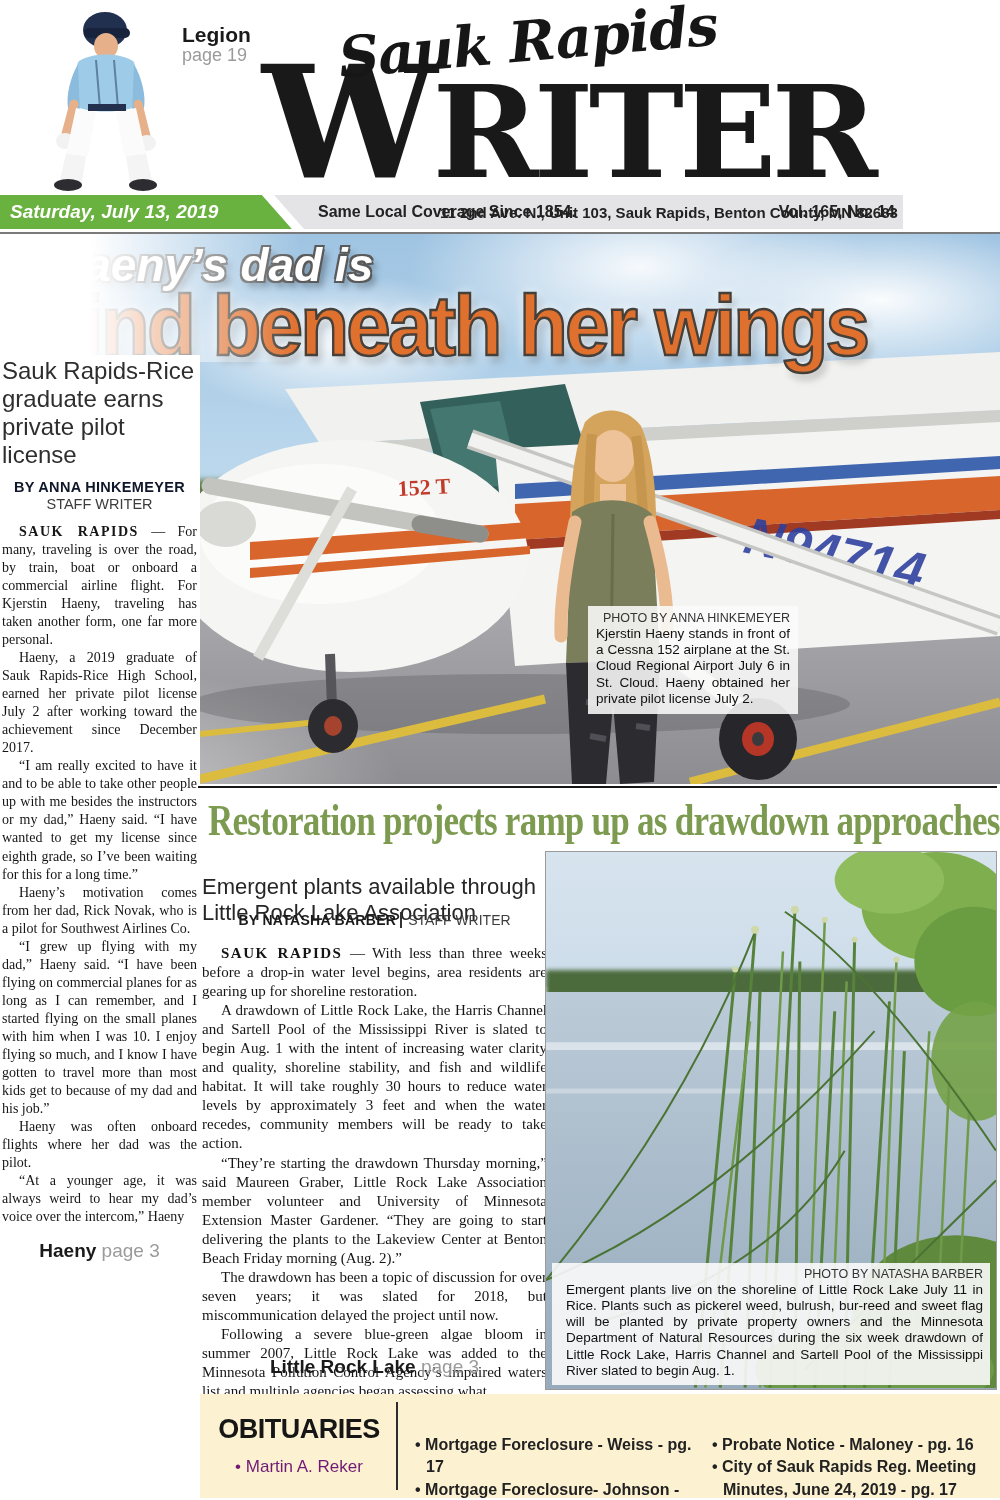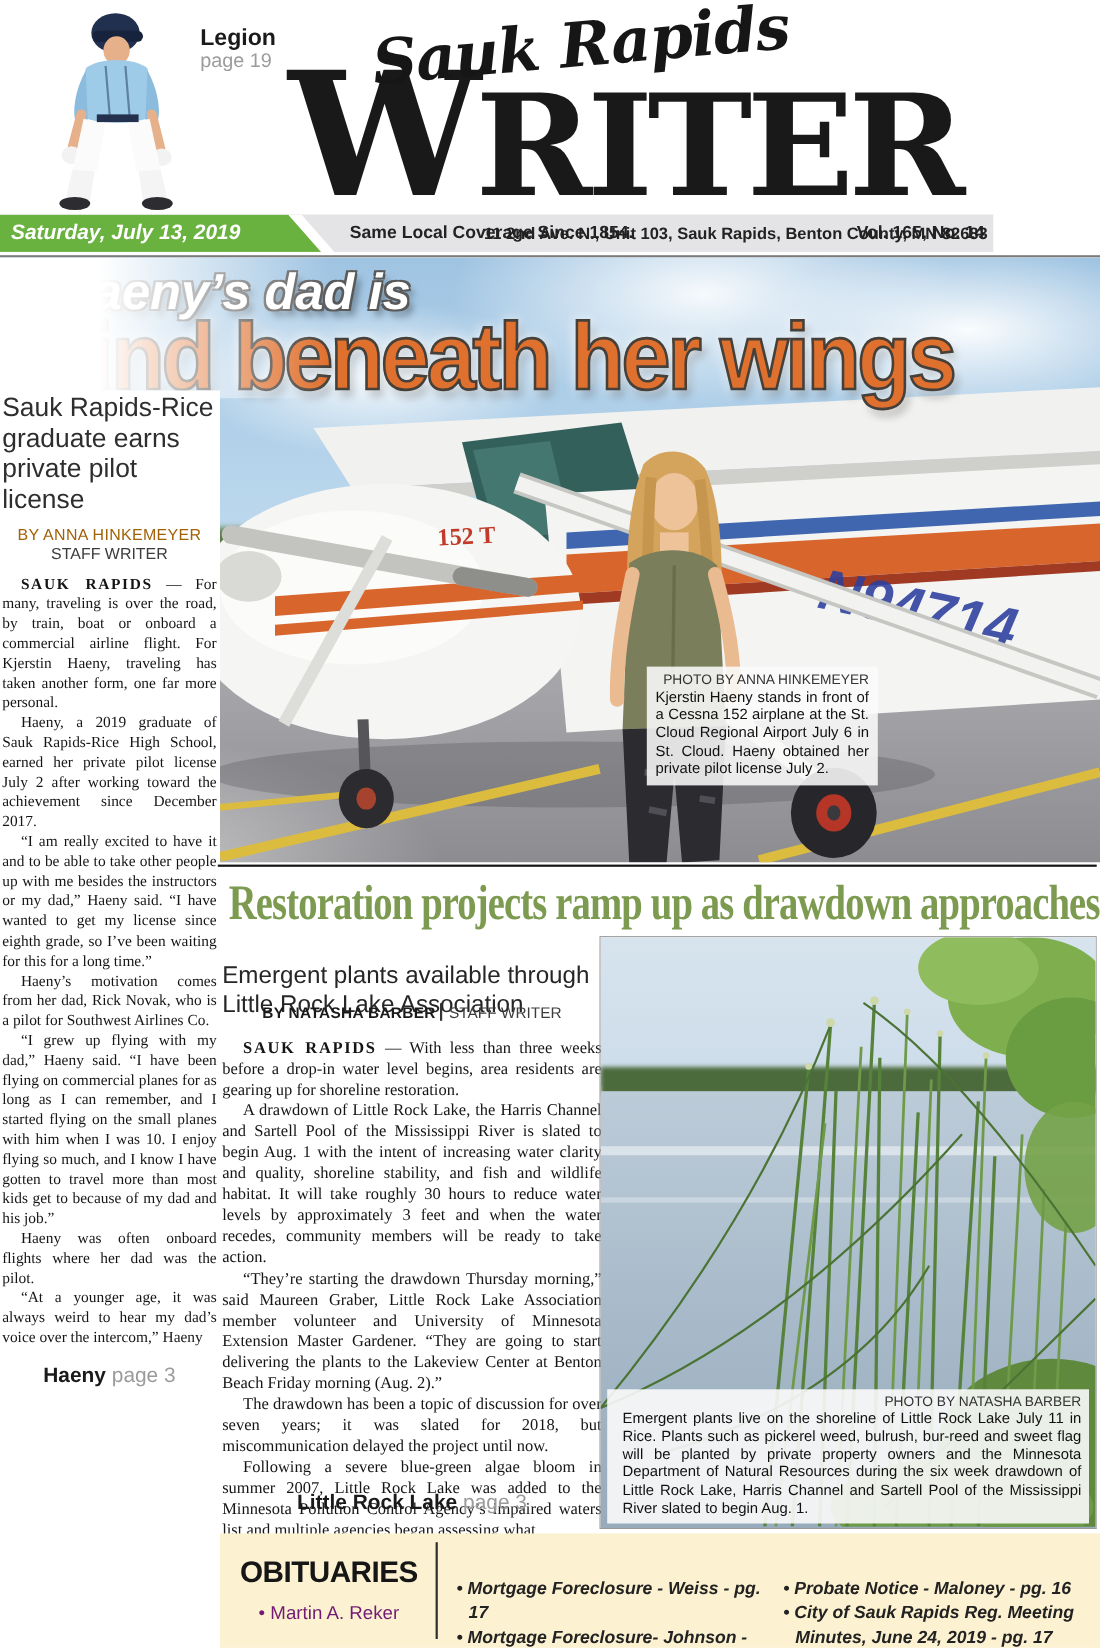--- a/index.html
+++ b/index.html
@@ -60,21 +60,21 @@
   .hero-caption{position:absolute;left:588px;top:372px;width:194px;background:rgba(250,250,250,.88);
      padding:5px 8px 7px 8px;}
   .photo-credit{display:block;text-align:right;font-size:12.5px;font-weight:400;color:#333;margin-bottom:1px;}
   .caption-text{font-size:13.5px;line-height:1.2;color:#101010;text-align:justify;}
 
   
   .leadcol{position:absolute;left:0;top:355px;width:200px;height:812px;background:#fff;box-sizing:border-box;
      padding:2px 3px 0 2px;}
   .lead-subhead{font-size:24px;line-height:1.17;font-weight:500;color:#2e2e2e;margin:0 0 10px 0;}
   .byline{ text-align:center;margin:4px 0 10px 0;line-height:1.15;}
-  .byline .by-name{display:block;font-size:14.5px;font-weight:400;color:#a16207;letter-spacing:.3px;}
+  .byline .by-name{display:block;font-size:14.5px;font-weight:700;color:#0f172a;letter-spacing:.3px;}
   .byline .by-role{display:block;font-size:14.5px;color:#3c3c3c;}
   .body-serif{font-family:"Liberation Serif",serif;font-size:14px;line-height:1.29;text-align:justify;color:#151515;}
   .body-serif p{margin:0;text-indent:17px;}
   .dateline{font-weight:700;letter-spacing:1.5px;}
   .jump{ text-align:center;margin-top:14px;font-size:19px;}
   .jump .jump-name{font-weight:700;color:#1a1a1a;}
   .jump .jump-page{color:#9b9b9b;}
 
   
   .rule{position:absolute;left:198px;top:786px;width:799px;height:2px;background:#151515;}
@@ -101,21 +101,21 @@
   
   .footer{position:absolute;left:200px;top:1394px;width:919px;height:104px;background:#fcf1d0;}
   .obit-block{position:absolute;left:8px;top:20px;width:182px;text-align:center;}
   .obit-title{font-size:27px;font-weight:900;letter-spacing:-.5px;color:#161616;}
   .obit-items{margin-top:12px;font-size:17px;font-weight:500;color:#701a75;}
   .obit-items div::before{content:"• ";}
   .footer-divider{position:absolute;left:196px;top:8px;bottom:8px;width:2px;background:#2e2e2e;}
   .notices-title{position:absolute;left:210px;right:8px;top:2px;text-align:center;font-size:27px;font-weight:900;
       letter-spacing:-.5px;color:#161616;}
   .notices-col{position:absolute;top:40px;font-size:16px;font-weight:700;color:#222;line-height:1.4;}
-  .notices-col div{padding-left:11px;text-indent:-11px;font-style:italic;}
+  .notices-col div{padding-left:11px;text-indent:-11px;}
   .notices-col div::before{content:"• ";}
   .col1{left:215px;width:280px;}
   .col2{left:512px;width:280px;}
 </style>
 </head>
 <body>
 
 <div id="page">
 
   <div class="header">

